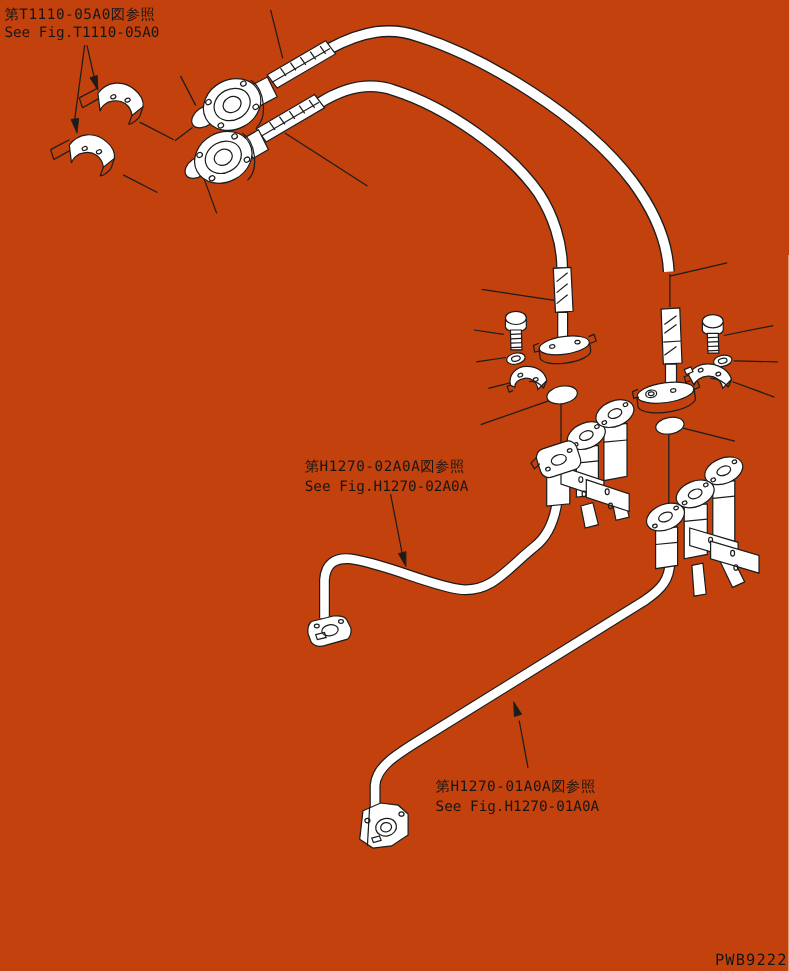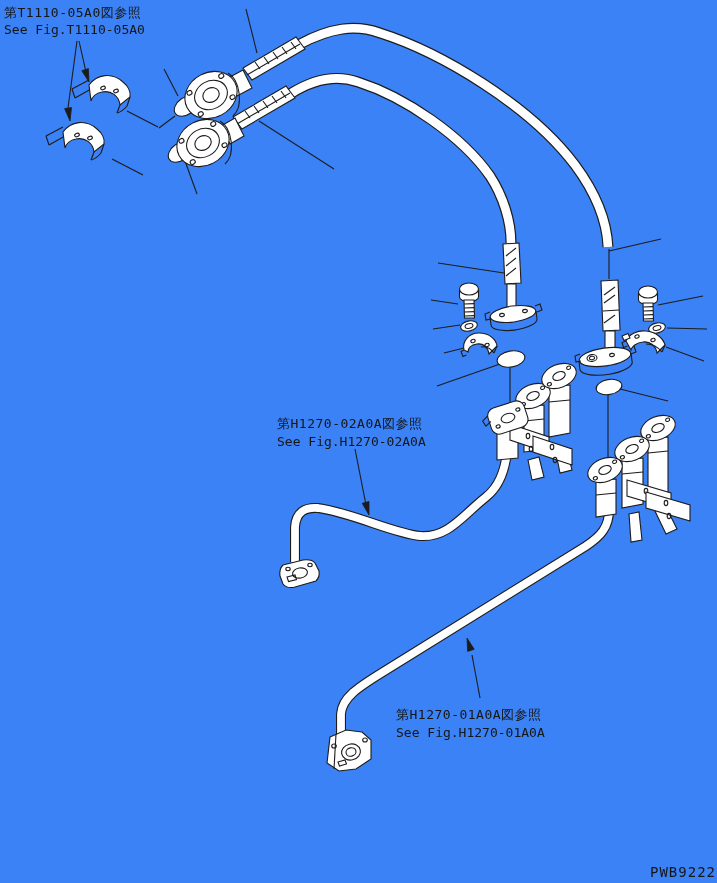--- a/index.html
+++ b/index.html
@@ -1,17 +1,17 @@
 <!DOCTYPE html>
 <html><head>
 <meta charset="utf-8">
 <style>
   html,body { margin:0; padding:0; background:#ffffff; }
   .sheet {
-    position:relative; width:717px; height:883px; background:#3b82f6;
+    position:relative; width:717px; height:883px; background:#c2410c;
     font-family:"DejaVu Sans Mono","Liberation Mono",monospace; overflow:hidden;
   }
   svg * { stroke:#1c1c1c; stroke-width:1.1; fill:none; stroke-linecap:butt; }
   .wf   { fill:#ffffff; }
   .bf   { fill:#1c1c1c; stroke:#1c1c1c; stroke-width:0.8; }
   .nf   { stroke:none; }
   .tube-out { stroke-width:11; }
   .tube-in  { stroke:#ffffff; stroke-width:8.6; }
   .pipe-out { stroke-width:10; }
   .pipe-in  { stroke:#ffffff; stroke-width:7.8; }

